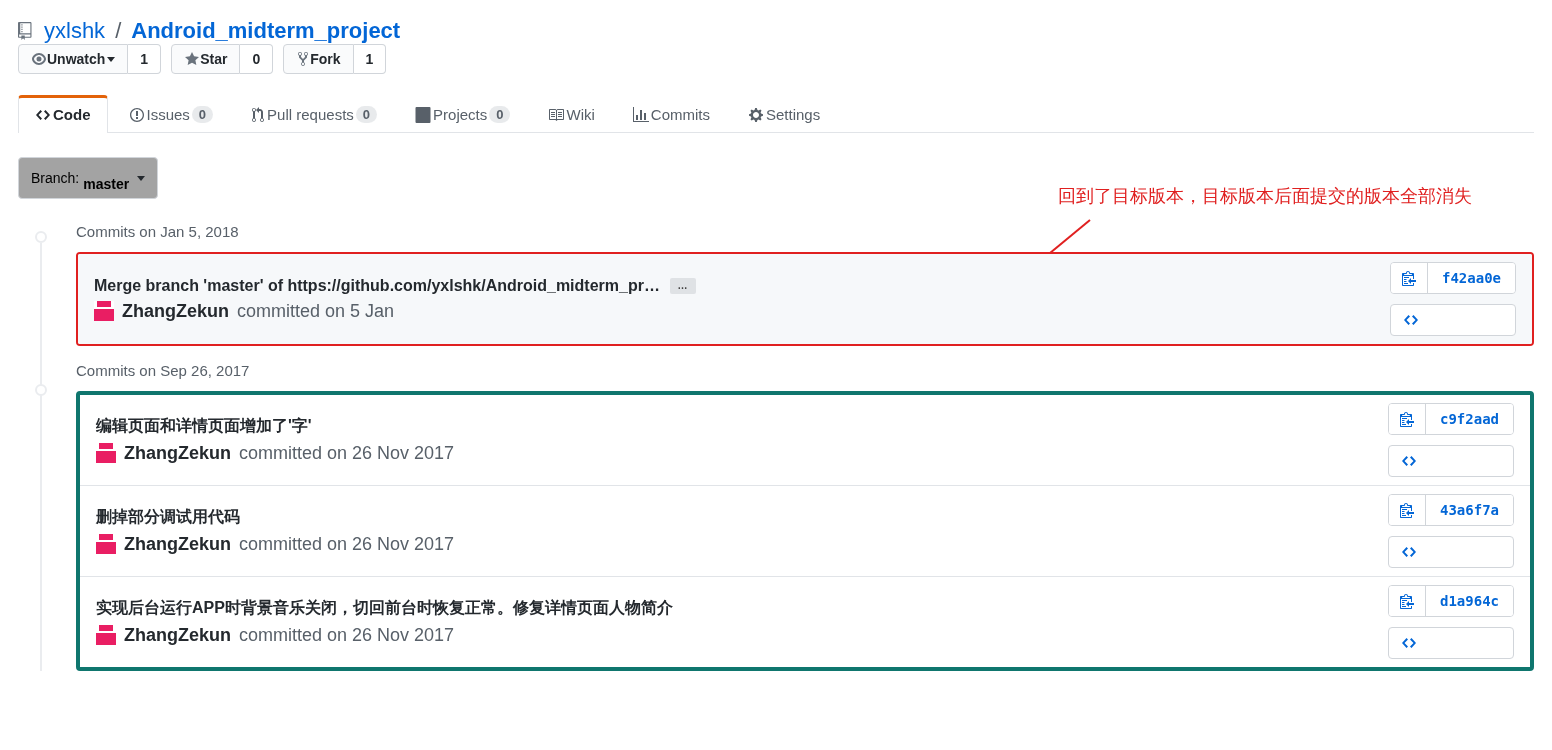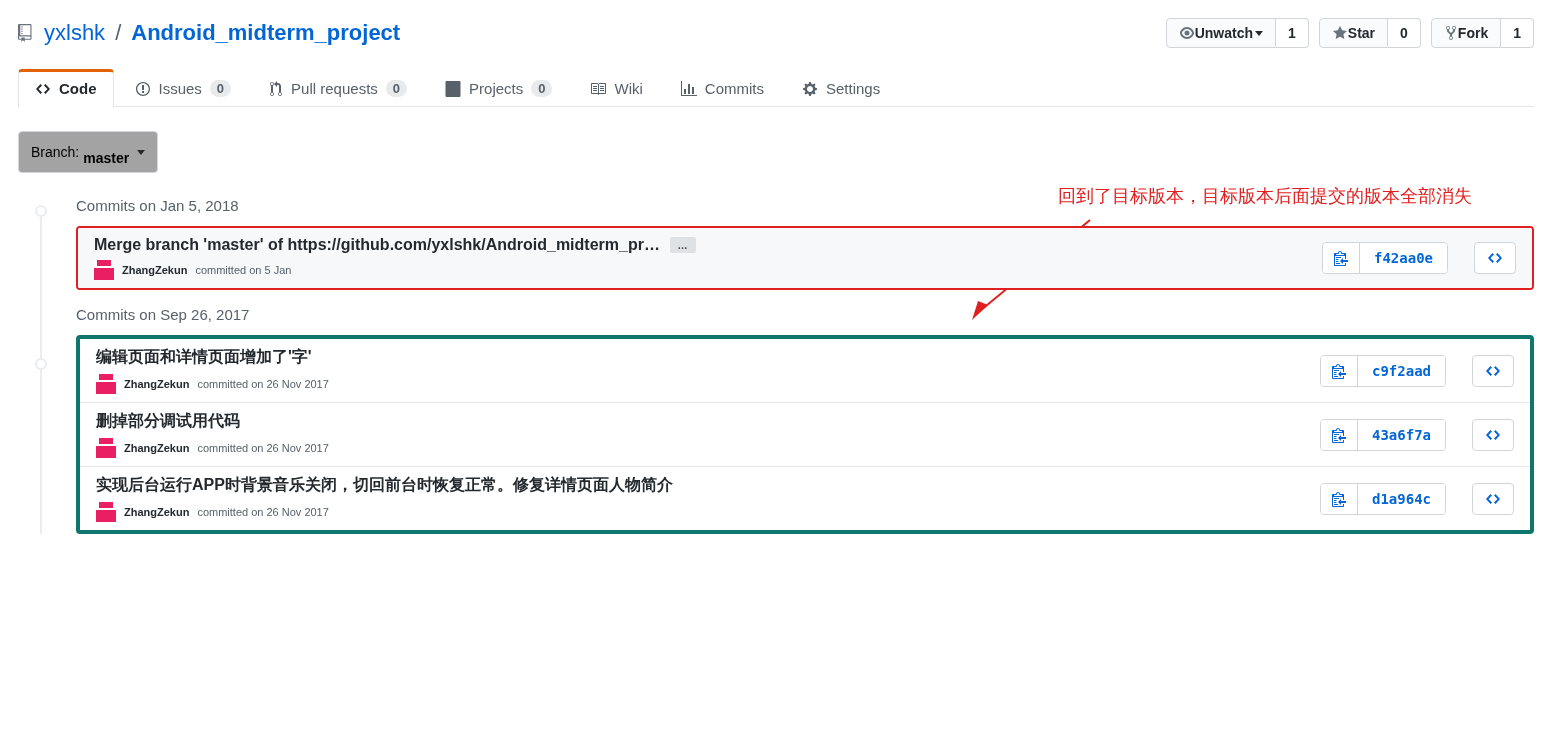--- a/index.html
+++ b/index.html
@@ -1,35 +1,35 @@
 <!DOCTYPE html>
 <html><head>
   <meta charset="utf-8">
   <style>
     * { box-sizing: border-box; margin: 0; padding: 0; }
     body { font-family: -apple-system, BlinkMacSystemFont, "Segoe UI", Helvetica, Arial, sans-serif; color: #24292e; font-size: 14px; background: #fff; }
     
     .container { padding: 18px; }
     
-    .repo-header { display: flex; justify-content: space-between; margin-bottom: 20px; }
+    .repo-header { display: flex; justify-content: space-between; margin-bottom: 20px; flex-direction: column; }
     .repo-title { display: flex; align-items: center; gap: 8px; font-size: 22px; font-weight: 400; }
     .repo-title svg { color: #6a737d; }
     .repo-title a { color: #0366d6; text-decoration: none; }
     .repo-title .sep { color: #586069; margin: 0 2px; }
     .repo-title strong a { font-weight: 600; }
     
     .repo-actions { display: flex; gap: 10px; }
     .btn-group { display: flex; }
     .btn { display: inline-flex; align-items: center; gap: 0; padding: 6px 12px; font-size: 14px; font-weight: 600; border: 1px solid #d1d5da; background: #fafbfc; border-radius: 4px 0 0 4px; cursor: pointer; color: #24292e; }
     .btn svg { fill: #6a737d; }
     .btn .caret { width: 0; height: 0; border-left: 4px solid transparent; border-right: 4px solid transparent; border-top: 5px solid #24292e; margin-left: 2px; }
     .btn-count { padding: 6px 12px; border: 1px solid #d1d5da; border-left: none; background: #fff; font-weight: 600; border-radius: 0 4px 4px 0; font-size: 14px; }
     
     .tabs { display: flex; border-bottom: 1px solid #e1e4e8; gap: 4px; }
-    .tab { display: flex; align-items: center; gap: 8px; padding: 10px 16px; color: #586069; cursor: pointer; font-size: 15px; border: 1px solid transparent; border-bottom: none; border-radius: 4px 4px 0 0; position: relative; top: 1px; }
+    .tab { display: flex; align-items: center; gap: 2px; padding: 10px 16px; color: #586069; cursor: pointer; font-size: 15px; border: 1px solid transparent; border-bottom: none; border-radius: 4px 4px 0 0; position: relative; top: 1px; }
     .tab.active { color: #24292e; border-color: #e1e4e8; border-bottom-color: #fff; background: #fff; border-top: 3px solid #e36209; font-weight: 600; padding-top: 8px; }
     .tab svg { fill: currentColor; }
     .tab .counter { background: rgba(209,213,218,.5); border-radius: 20px; padding: 1px 7px; font-size: 13px; font-weight: 600; }
     
     .branch-row { display: flex; align-items: center; justify-content: space-between; margin: 24px 0; }
     .branch-btn { display: inline-flex; align-items: center; gap: 4px; padding: 6px 12px; font-size: 14px; border: 1px solid #d1d5da; background: #a3a3a3; border-radius: 4px; cursor: pointer; }
     .branch-btn strong { font-weight: 600; margin-top: 12px; }
     .branch-btn .caret { width: 0; height: 0; border-left: 4px solid transparent; border-right: 4px solid transparent; border-top: 5px solid #24292e; margin-left: 4px; }
     
     .annotation { position: absolute; color: #e02020; font-size: 18px; white-space: nowrap; top: 184px; right: 80px; }
@@ -42,28 +42,28 @@
     .date-heading { font-size: 15px; font-weight: 400; color: #586069; margin: 16px 0 12px 34px; position: relative; }
     
     .commit-list { margin-left: 34px; border: 4px solid #0f766e; border-radius: 4px; overflow: hidden; }
     .commit-list.highlight { border: 2px solid #e02020; }
     .commit-item { display: flex; justify-content: space-between; align-items: center; padding: 8px 16px; background: #fff; border-top: 1px solid #e1e4e8; }
     .commit-item:first-child { border-top: none; }
     .commit-list.highlight .commit-item { background: #f6f8fa; }
     .commit-left { flex: 1; min-width: 0; }
     .commit-title { font-size: 16px; font-weight: 600; color: #24292e; display: flex; align-items: center; gap: 10px; }
     .commit-title a { color: #24292e; text-decoration: none; }
-    .commit-meta { margin-top: 6px; display: flex; align-items: center; gap: 8px; font-size: 11px; color: #586069; }
+    .commit-meta { margin-top: 6px; display: flex; gap: 8px; font-size: 18px; color: #586069; }
     .avatar { width: 20px; height: 20px; background: linear-gradient(180deg, #fff 0%, #fff 40%, #e91e63 40%, #e91e63 100%); position: relative; display: inline-block; }
     .avatar::before { content: ''; position: absolute; width: 8px; height: 6px; background: #e91e63; top: 0; left: 3px; }
     .avatar::after { content: ''; position: absolute; width: 8px; height: 6px; background: #e91e63; top: 0; right: 3px; }
     .commit-author { font-weight: 600; color: #24292e; }
     .more-btn { display: inline-flex; align-items: center; justify-content: center; width: 26px; height: 16px; background: #dfe2e5; border-radius: 2px; font-size: 10px; letter-spacing: 1px; cursor: pointer; font-weight: bold; color: #444; }
     
-    .commit-right { display: flex; gap: 26px; }
+    .commit-right { display: flex; gap: 10px; flex-direction: column; }
     .hash-group { display: flex; border: 1px solid #d1d5da; border-radius: 4px; overflow: hidden; }
     .clip-btn { padding: 7px 10px; border-right: 1px solid #d1d5da; background: #fff; cursor: pointer; color: #0366d6; display: flex; align-items: center; }
     .hash-link { padding: 7px 14px; color: #0366d6; font-family: "SFMono-Regular", Consolas, monospace; font-size: 14px; font-weight: 600; cursor: pointer; background: #fff; display: flex; align-items: center; }
     .browse-btn { border: 1px solid #d1d5da; border-radius: 4px; padding: 7px 12px; background: #fff; cursor: pointer; color: #0366d6; display: flex; align-items: center; }
   </style>
 </head>
 <body>
 
 <div class="container">
 

